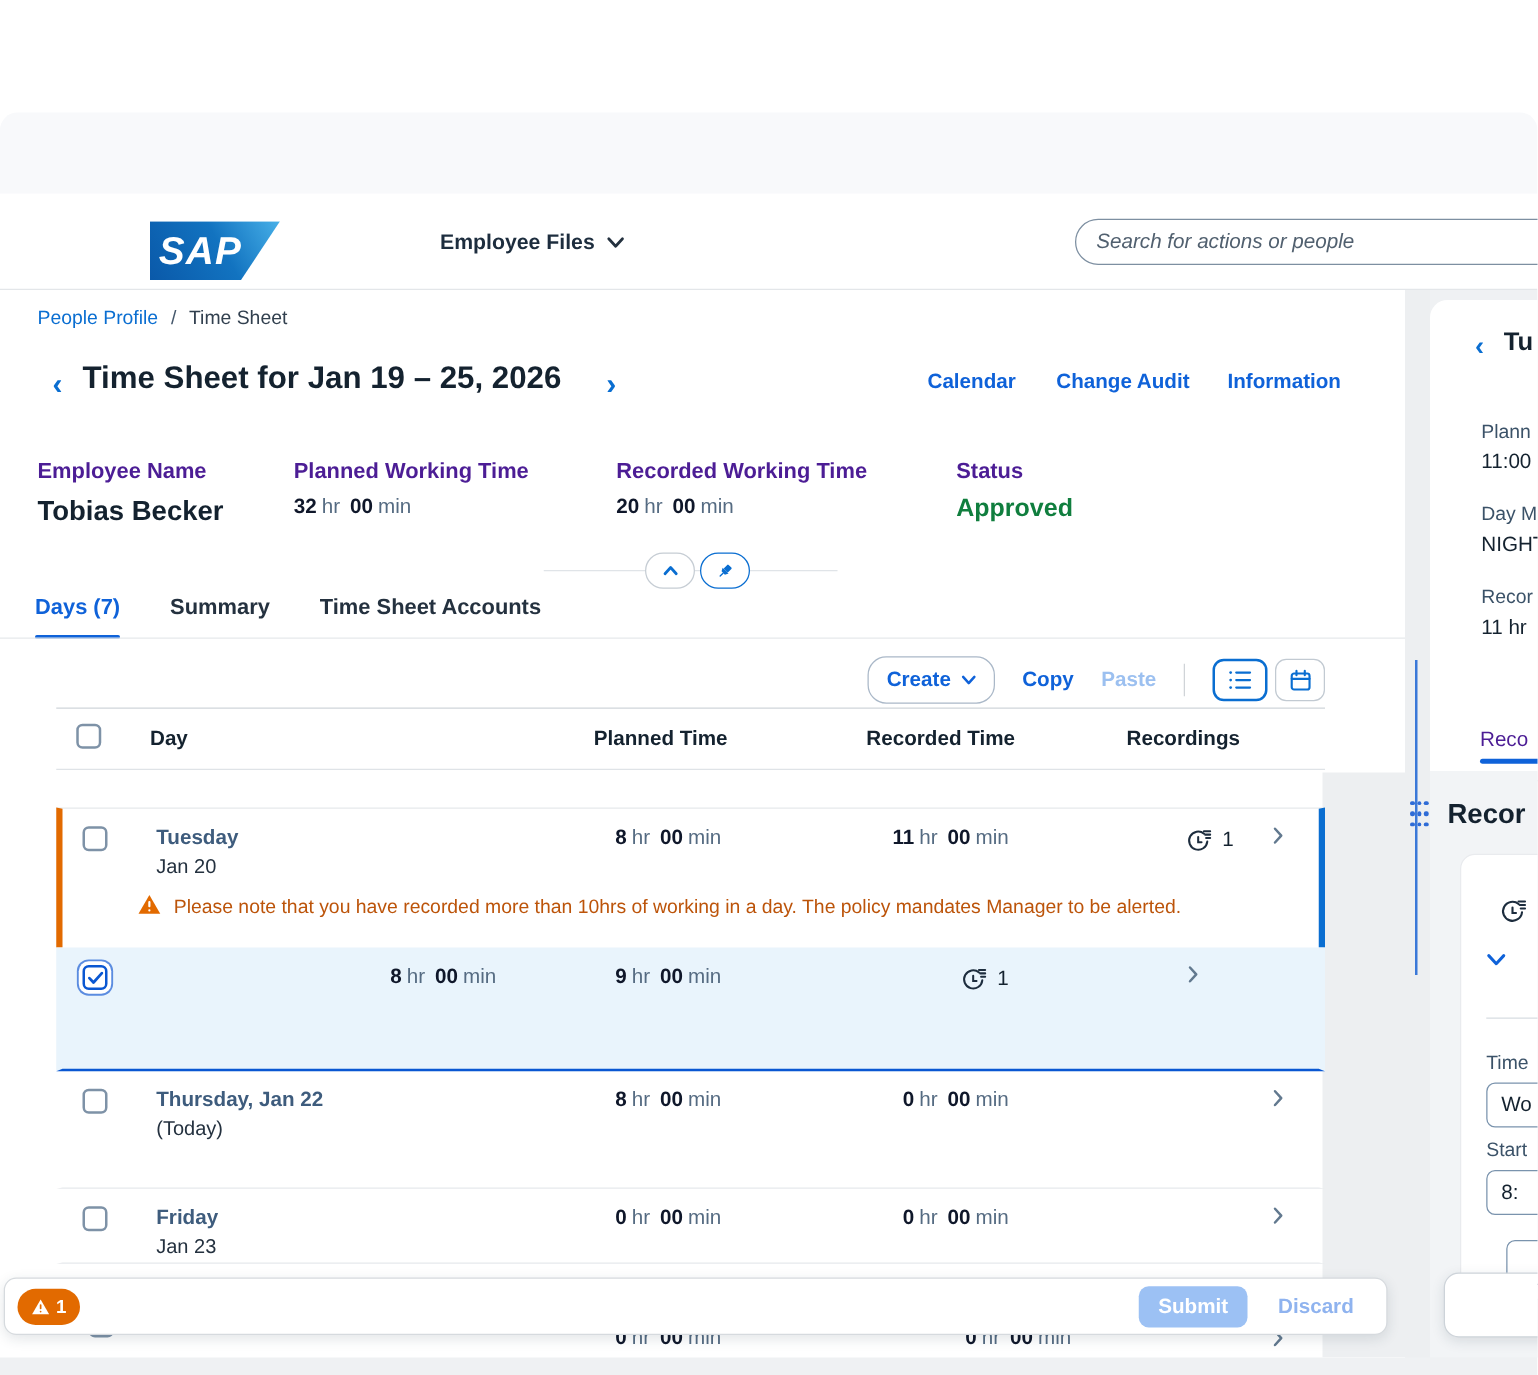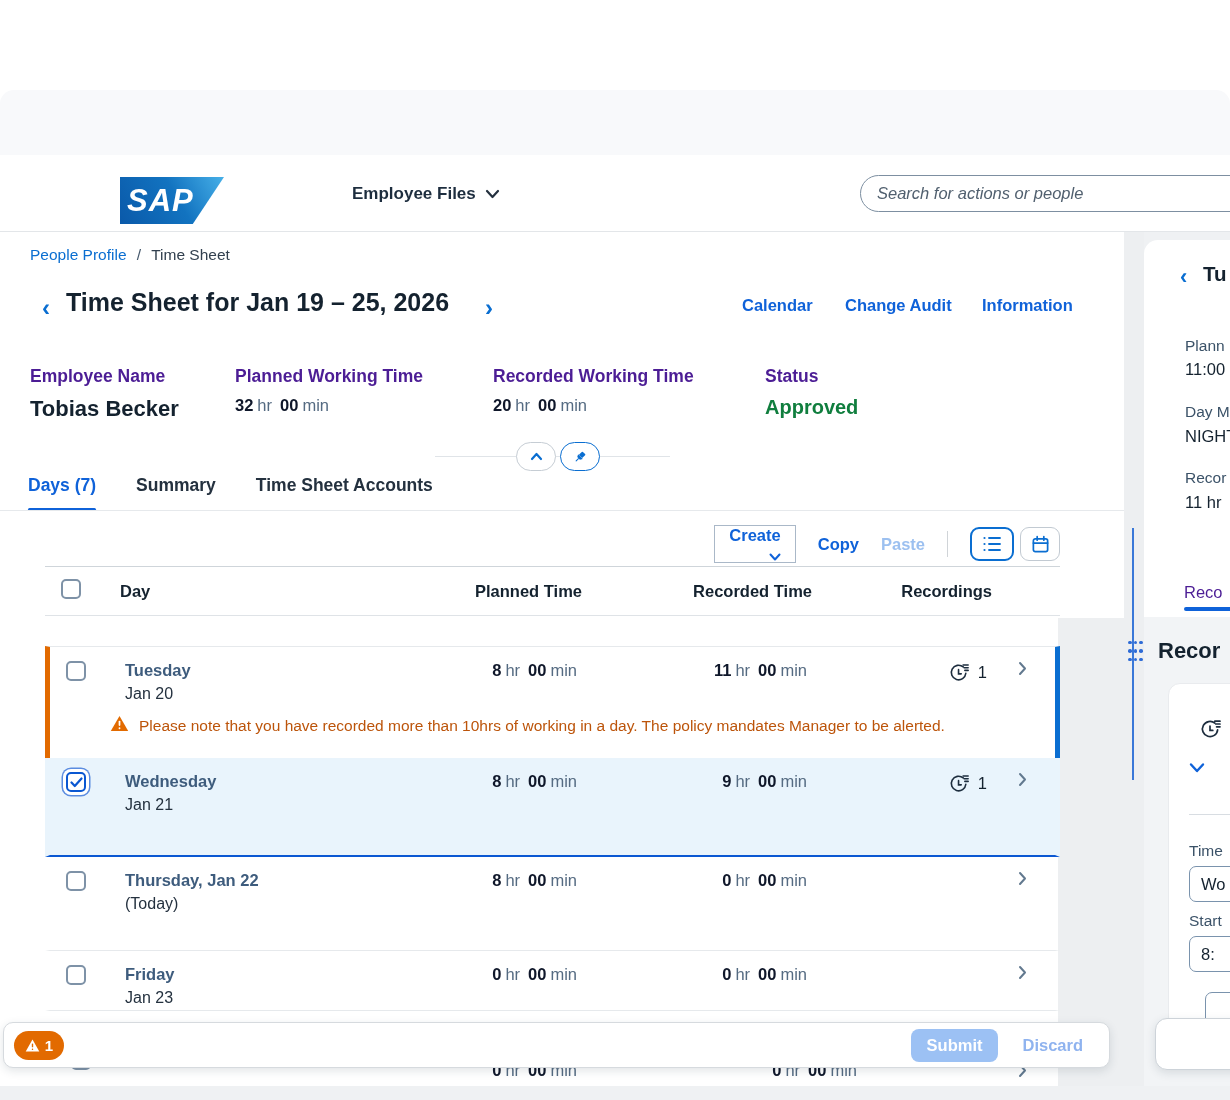--- a/index.html
+++ b/index.html
@@ -68,22 +68,22 @@
   .collapse-btn{left:516px;border:1px solid #c6cdd4;}
   .pin-btn{left:560px;border:1.5px solid #0a6ed1;}
 
   .tabs{position:absolute;left:28px;top:243px;height:36px;display:flex;gap:40px;}
   .tab{font-size:17.5px;font-weight:700;color:#24313f;cursor:pointer;position:relative;padding-bottom:12px;white-space:nowrap;}
   .tab.active{color:#0f62d9;}
   .tab.active::after{content:"";position:absolute;left:0;right:0;bottom:0;height:3.5px;border-radius:2px;background:#0f62d9;}
   .tabstrip-border{position:absolute;left:0;top:278px;width:1124px;height:1px;background:#e6e9ec;}
 
   .toolbar{position:absolute;right:64px;top:292px;height:40px;display:flex;align-items:center;gap:22px;}
-  .create-btn{display:flex;align-items:flex-end;gap:8px;height:36px;padding:0 14px;border:1px solid #aab8c8;border-radius:0;
-    color:#0f62d9;font-size:16.5px;font-weight:700;cursor:pointer;background:#fff;flex-direction:column;}
+  .create-btn{display:flex;align-items:center;gap:8px;height:36px;padding:0 14px;border:1px solid #aab8c8;border-radius:15px;
+    color:#0f62d9;font-size:16.5px;font-weight:700;cursor:pointer;background:#fff;}
   .txt-btn{font-size:16.5px;font-weight:700;color:#0f62d9;cursor:pointer;}
   .txt-btn.disabled{color:#9cc0f0;cursor:default;}
   .tb-divider{width:1px;height:26px;background:#d0d4d8;}
   .seg{display:flex;gap:6px;}
   .seg-btn{width:44px;height:34px;border-radius:9px;display:flex;align-items:center;justify-content:center;cursor:pointer;box-sizing:border-box;background:#fff;}
   .seg-btn.sel{border:2px solid #0a6ed1;}
   .seg-btn.unsel{border:1px solid #c2cad2;width:40px;}
 
   
   .tbl{position:absolute;left:45px;top:334px;width:1015px;}
@@ -337,24 +337,20 @@
     </div>
 
     <div class="trow row-wednesday">
       <div class="cell c-check">
         <span class="checkbox checked">
           <svg width="13" height="11" viewBox="0 0 13 11">
               <polyline points="1.5,5.5 4.8,9 11.5,1.5" fill="none" stroke="#0a57d2" stroke-width="2.2" stroke-linecap="round" stroke-linejoin="round"></polyline>
             </svg>
         </span>
       </div>
-      <div class="cell">
-        <div class="dayname">Wednesday</div>
-        <div class="daydate">Jan 21</div>
-      </div>
       <div class="cell c-planned tv row-tv"><b>8</b><span class="u">hr</span><b>00</b><span class="u">min</span></div>
       <div class="cell c-recorded tv row-tv"><b>9</b><span class="u">hr</span><b>00</b><span class="u">min</span></div>
       <div class="cell c-recordings">
         <span>
           <svg width="23" height="23" viewBox="0 0 24 24" fill="none" stroke="#1d2d3e" stroke-width="1.7" stroke-linecap="round">
             <path d="M15.9 6.2 A7.6 7.6 0 1 0 18.6 12.8"></path>
             <polyline points="11,9 11,13.4 13.8,13.4"></polyline>
             <line x1="15.8" y1="4.2" x2="21" y2="4.2"></line>
               <line x1="16.8" y1="7" x2="21" y2="7"></line>
               <line x1="17.6" y1="9.8" x2="21" y2="9.8"></line>

